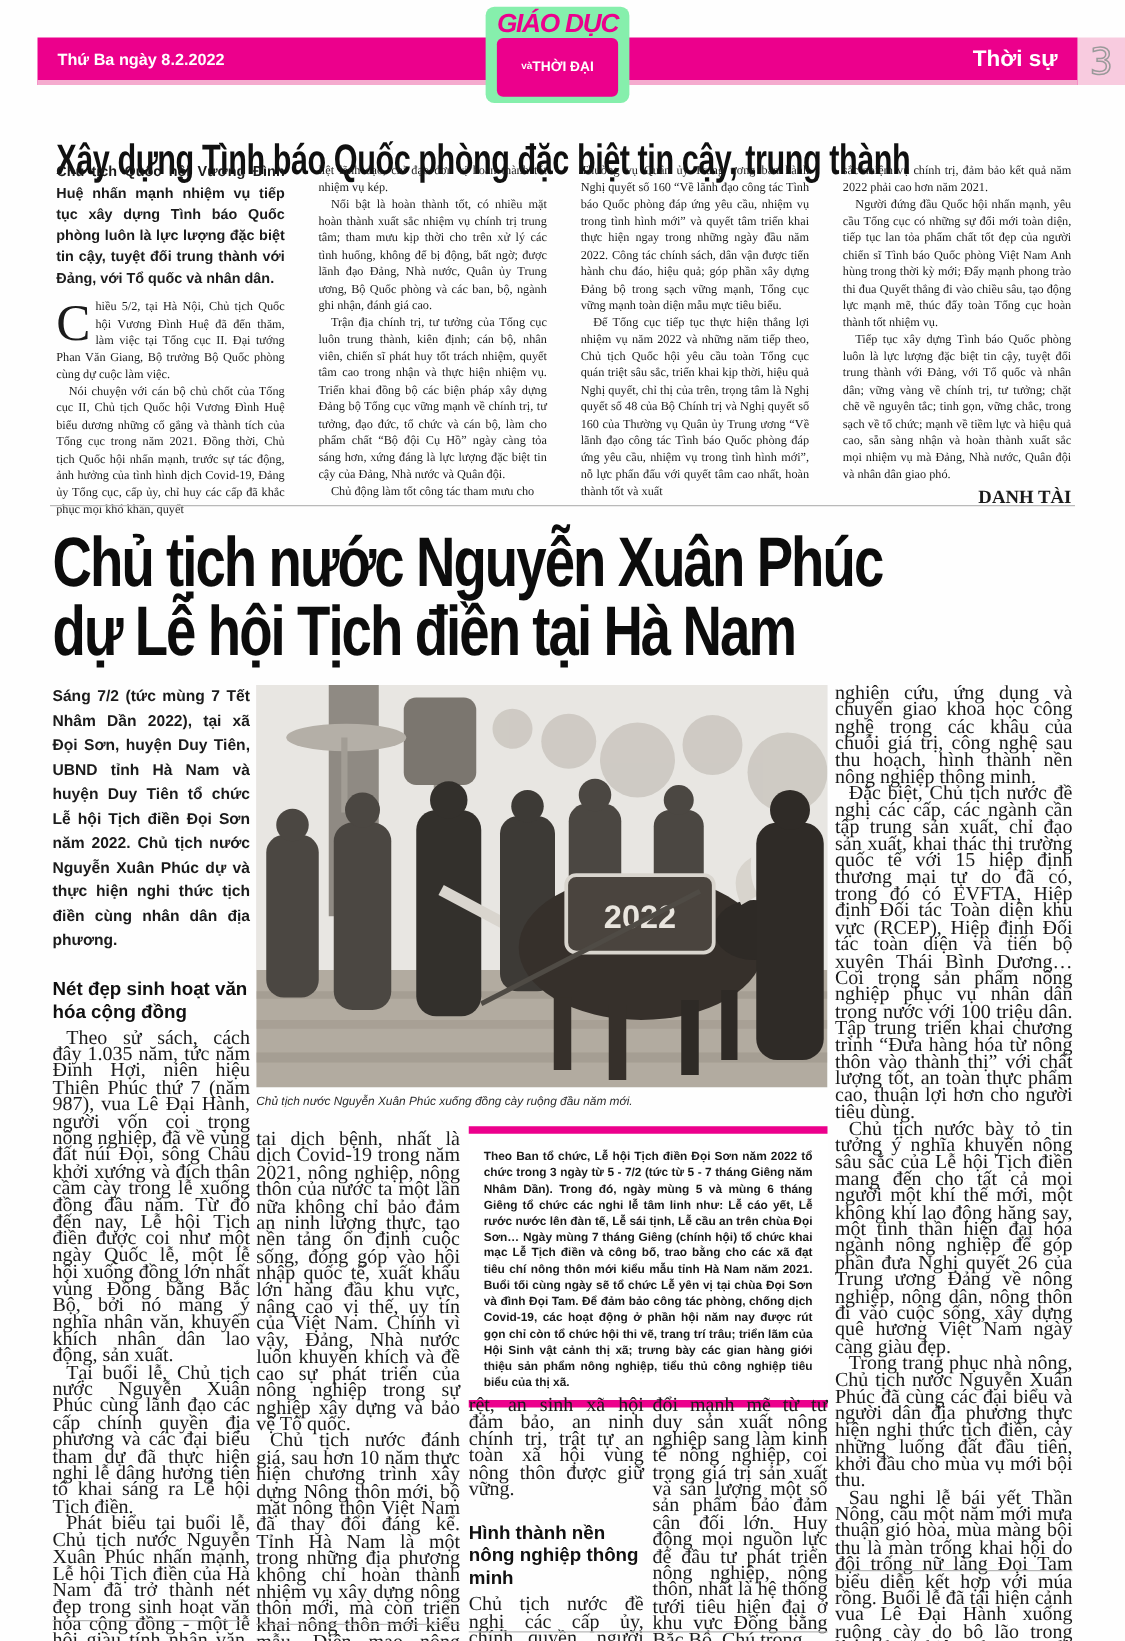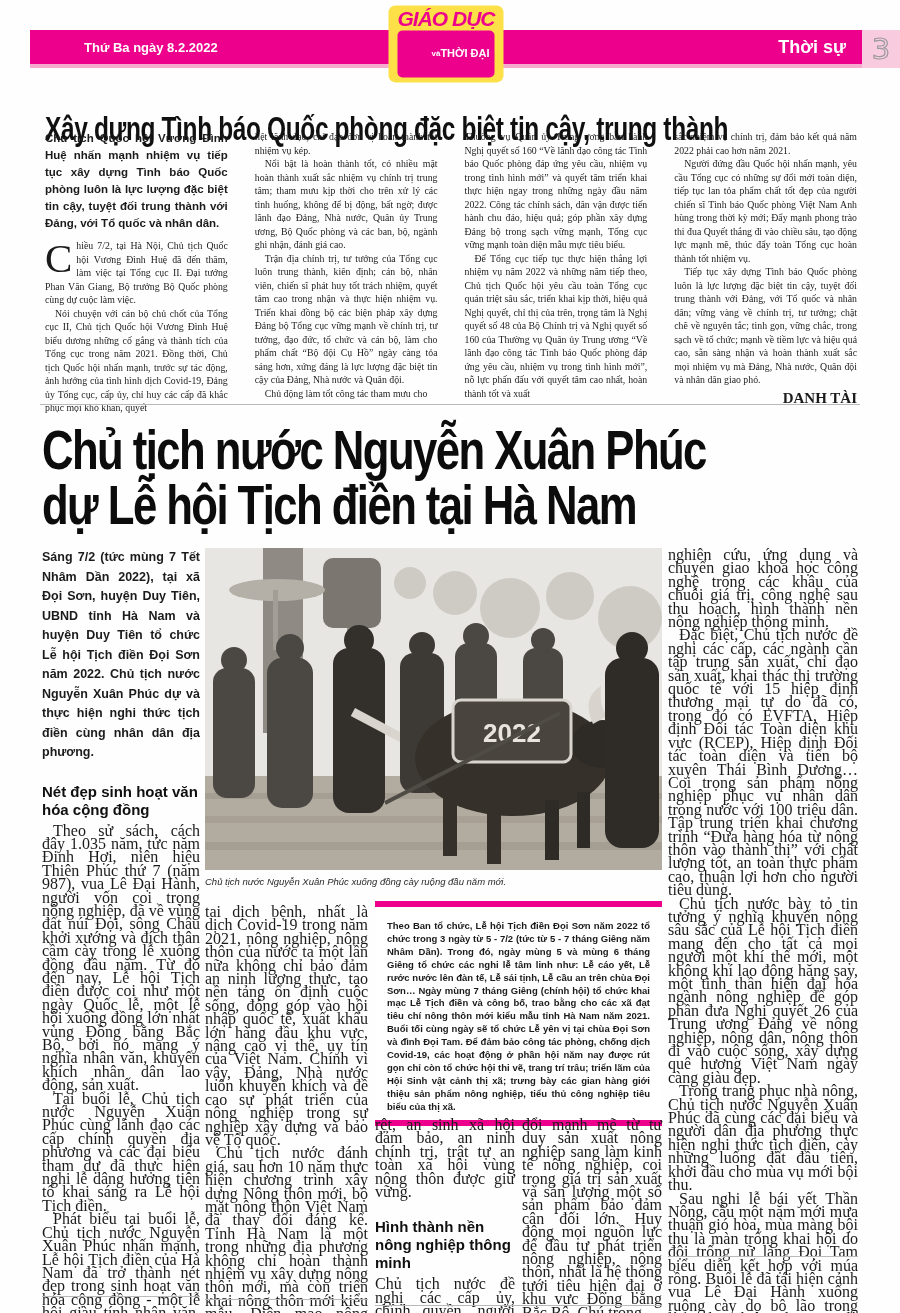--- a/index.html
+++ b/index.html
@@ -3,24 +3,24 @@
 <meta charset="utf-8">
 <style>
   html,body{margin:0;padding:0;background:#ffffff;}
   .page{position:relative;width:900px;height:1313px;background:#fefefe;overflow:hidden;
         font-family:"Liberation Serif","DejaVu Serif",serif;color:#1b1b1b;}
 
   
   .masthead{position:absolute;top:30px;left:30px;right:0;height:38px;display:flex;}
   .mast-bar{flex:1;background:#EC008C;border-bottom:4px solid #F5AACE;position:relative;
             display:flex;align-items:center;justify-content:space-between;padding:0 16px;box-sizing:border-box;}
-  .mast-date{color:#fff;font-family:"Liberation Sans","DejaVu Sans",sans-serif;font-weight:bold;font-size:13px;margin-left:38px;}
+  .mast-date{color:#fff;font-family:"Liberation Sans","DejaVu Sans",sans-serif;font-weight:bold;font-size:13px;}
   .mast-section{color:#fff;font-family:"Liberation Sans","DejaVu Sans",sans-serif;font-weight:bold;font-size:18px;}
-  .logo{position:absolute;left:50%;top:50%;transform:translate(-50%,-54%);background:#fde047;border-radius:7px;
-        padding:3px 9px 5px;text-align:right;line-height:1;}
+  .logo{position:absolute;left:50%;top:50%;transform:translate(-50%,-54%);background:#86efac;border-radius:7px;
+        padding:3px 9px 5px;text-align:center;line-height:1;}
   .logo-top{color:#EC008C;font-family:"Liberation Sans","DejaVu Sans",sans-serif;font-weight:bold;font-style:italic;
             font-size:21px;letter-spacing:-1px;}
   .logo-bottom{margin-top:1px;background:#EC008C;border-radius:5px;color:#fff;
                font-family:"Liberation Sans","DejaVu Sans",sans-serif;font-weight:bold;font-size:11px;padding:18px 5px;}
   .logo-va{font-size:8px;vertical-align:1px;}
   .pagenum-box{width:38px;background:#F8CBDF;display:flex;align-items:center;justify-content:center;}
   .pagenum{font-family:"DejaVu Sans","Liberation Sans",sans-serif;font-size:29px;color:transparent;
            -webkit-text-stroke:1.2px #9a9a9a;}
 
   
@@ -83,21 +83,21 @@
     <div class="pagenum-box">
       <span class="pagenum">3</span>
     </div>
   </header>
 
   <section class="a1">
     <h1 class="a1-title condensed">Xây dựng Tình báo Quốc phòng đặc biệt tin cậy, trung thành</h1>
     <div class="a1-cols">
       <div class="col">
         <p class="lead1">Chủ tịch Quốc hội Vương Đình Huệ nhấn mạnh nhiệm vụ tiếp tục xây dựng Tình báo Quốc phòng luôn là lực lượng đặc biệt tin cậy, tuyệt đối trung thành với Đảng, với Tổ quốc và nhân dân.</p>
-        <p class="body cont"><span class="dropcap">C</span><span>hiều 7/2, tại Hà Nội, Chủ tịch Quốc hội Vương Đình Huệ đã đến thăm, làm việc tại Tổng cục II. Đại tướng Phan Văn Giang, Bộ trưởng Bộ Quốc phòng cùng dự cuộc làm việc.</span></p>
+        <p class="body cont"><span class="dropcap">C</span><span>hiều 5/2, tại Hà Nội, Chủ tịch Quốc hội Vương Đình Huệ đã đến thăm, làm việc tại Tổng cục II. Đại tướng Phan Văn Giang, Bộ trưởng Bộ Quốc phòng cùng dự cuộc làm việc.</span></p>
         <p class="body">Nói chuyện với cán bộ chủ chốt của Tổng cục II, Chủ tịch Quốc hội Vương Đình Huệ biểu dương những cố gắng và thành tích của Tổng cục trong năm 2021. Đồng thời, Chủ tịch Quốc hội nhấn mạnh, trước sự tác động, ảnh hưởng của tình hình dịch Covid-19, Đảng ủy Tổng cục, cấp ủy, chỉ huy các cấp đã khắc phục mọi khó khăn, quyết</p>
       </div>
       <div class="col">
         <p class="body cont">liệt lãnh đạo, chỉ đạo đơn vị hoàn thành tốt nhiệm vụ kép.</p>
         <p class="body">Nổi bật là hoàn thành tốt, có nhiều mặt hoàn thành xuất sắc nhiệm vụ chính trị trung tâm; tham mưu kịp thời cho trên xử lý các tình huống, không để bị động, bất ngờ; được lãnh đạo Đảng, Nhà nước, Quân ủy Trung ương, Bộ Quốc phòng và các ban, bộ, ngành ghi nhận, đánh giá cao.</p>
         <p class="body">Trận địa chính trị, tư tưởng của Tổng cục luôn trung thành, kiên định; cán bộ, nhân viên, chiến sĩ phát huy tốt trách nhiệm, quyết tâm cao trong nhận và thực hiện nhiệm vụ. Triển khai đồng bộ các biện pháp xây dựng Đảng bộ Tổng cục vững mạnh về chính trị, tư tưởng, đạo đức, tổ chức và cán bộ, làm cho phẩm chất “Bộ đội Cụ Hồ” ngày càng tỏa sáng hơn, xứng đáng là lực lượng đặc biệt tin cậy của Đảng, Nhà nước và Quân đội.</p>
         <p class="body">Chủ động làm tốt công tác tham mưu cho</p>
       </div>
       <div class="col">
         <p class="body cont">Thường vụ Quân ủy Trung ương ban hành Nghị quyết số 160 “Về lãnh đạo công tác Tình báo Quốc phòng đáp ứng yêu cầu, nhiệm vụ trong tình hình mới” và quyết tâm triển khai thực hiện ngay trong những ngày đầu năm 2022. Công tác chính sách, dân vận được tiến hành chu đáo, hiệu quả; góp phần xây dựng Đảng bộ trong sạch vững mạnh, Tổng cục vững mạnh toàn diện mẫu mực tiêu biểu.</p>

